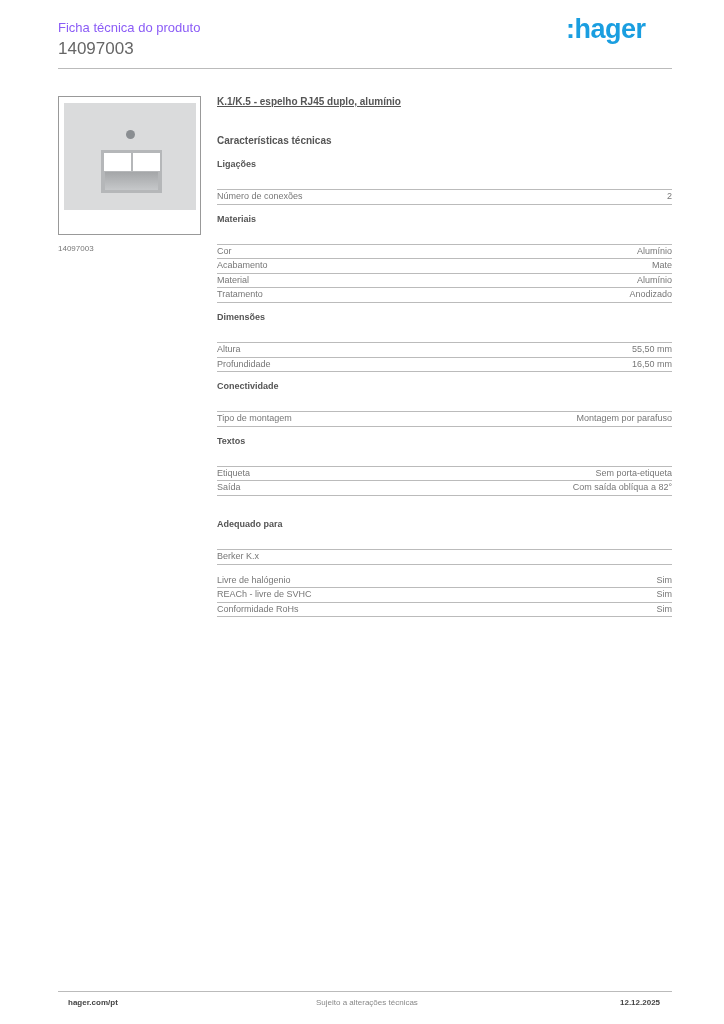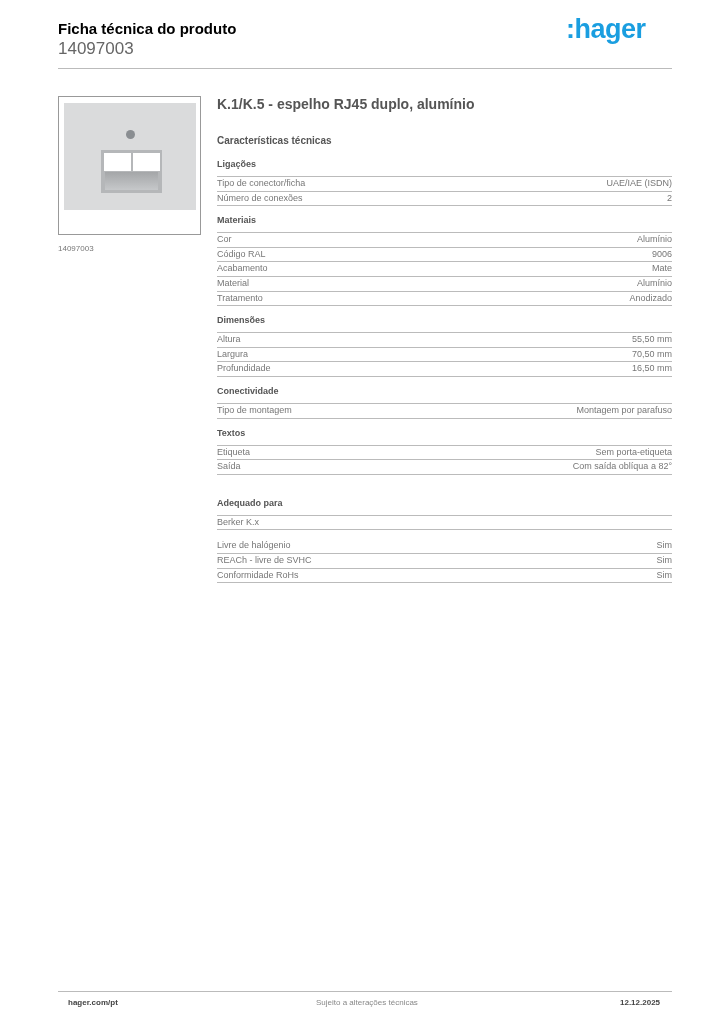--- a/index.html
+++ b/index.html
@@ -1,38 +1,38 @@
 <!DOCTYPE html>
 <html><head>
 <meta charset="utf-8">
 <style>
   html, body { margin: 0; padding: 0; background: #ffffff; }
   body {
     width: 724px; height: 1024px; position: relative; overflow: hidden;
     font-family: "Liberation Sans", sans-serif; color: #555;
   }
-  .hdr-title { position: absolute; left: 58px; top: 20px; font-size: 15px; font-weight: bold; color: #000000; }
+  .hdr-title { position: absolute; left: 58px; top: 20px; font-size: 13px; font-weight: normal; color: #8b5cf6; }
   .hdr-num { position: absolute; left: 58px; top: 39px; font-size: 17px; color: #666; }
   .logo { position: absolute; left: 566px; top: 14px; font-size: 27px; font-weight: bold; color: #1a9ee0; letter-spacing: -0.5px; }
   .hdr-rule { position: absolute; left: 58px; top: 68px; width: 614px; height: 1px; background: #bbb; }
 
   .img-box { position: absolute; left: 58px; top: 96px; width: 143px; height: 139px; border: 1px solid #999; box-sizing: border-box; background: #fff; }
   .plate { position: absolute; left: 5px; top: 6px; width: 132px; height: 107px; background: #dadbdc; }
   .led { position: absolute; left: 62px; top: 27px; width: 9px; height: 9px; border-radius: 50%; background: #8a8e92; }
   .socket { position: absolute; left: 37px; top: 47px; width: 61px; height: 43px; background: #b5b7b9; }
   .socket .port { position: absolute; top: 3px; width: 27px; height: 18px; background: #fff; }
   .socket .p1 { left: 3px; } .socket .p2 { left: 32px; }
   .socket .bevel { position: absolute; left: 4px; top: 22px; width: 53px; height: 18px; background: linear-gradient(#a4a6a8, #c6c8ca); }
   .img-caption { position: absolute; left: 58px; top: 244px; font-size: 8px; color: #777; }
 
   .main { position: absolute; left: 217px; top: 96px; width: 455px; }
-  .prod-title { font-size: 14px; font-weight: bold; color: #555; height: 39px; }
+  .prod-title { font-size: 10px; font-weight: bold; color: #555; height: 39px; text-decoration: underline; }
   .char-title { font-size: 10px; font-weight: bold; color: #555; height: 24px; }
   .section { margin-bottom: 9px; }
-  .sec-head { font-size: 9px; font-weight: bold; color: #555; padding-bottom: 5px; border-bottom: 1px solid #bbb; height: 12px; }
+  .sec-head { font-size: 9px; font-weight: bold; color: #555; padding-bottom: 18px; border-bottom: 1px solid #bbb; height: 12px; }
   .row { display: flex; justify-content: space-between; font-size: 9px; color: #777; height: 13.6px; line-height: 13px; border-bottom: 1px solid #bbb; }
   .gap { height: 14px; }
 
   .ftr-rule { position: absolute; left: 58px; top: 991px; width: 614px; height: 1px; background: #bbb; }
   .ftr-left { position: absolute; left: 68px; top: 998px; font-size: 8px; font-weight: bold; color: #444; }
   .ftr-mid { position: absolute; left: 316px; top: 998px; font-size: 8px; color: #888; }
   .ftr-right { position: absolute; left: 620px; top: 998px; font-size: 8px; font-weight: bold; color: #444; }
 </style>
 </head>
 <body>
@@ -54,62 +54,50 @@
 </div>
 <div class="img-caption">14097003</div>
 
 <div class="main">
   <div class="prod-title">K.1/K.5 - espelho RJ45 duplo, alumínio</div>
   <div class="char-title">Características técnicas</div>
 
   <div class="section">
     <div class="sec-head">Ligações</div>
     <div class="row">
-        <span>Tipo de conector/ficha</span>
-        <span>UAE/IAE (ISDN)</span>
-      </div>
-    <div class="row">
         <span>Número de conexões</span>
         <span>2</span>
       </div>
   </div>
 
   <div class="section">
     <div class="sec-head">Materiais</div>
     <div class="row">
         <span>Cor</span>
         <span>Alumínio</span>
-      </div>
-    <div class="row">
-        <span>Código RAL</span>
-        <span>9006</span>
       </div>
     <div class="row">
         <span>Acabamento</span>
         <span>Mate</span>
       </div>
     <div class="row">
         <span>Material</span>
         <span>Alumínio</span>
       </div>
     <div class="row">
         <span>Tratamento</span>
         <span>Anodizado</span>
       </div>
   </div>
 
   <div class="section">
     <div class="sec-head">Dimensões</div>
     <div class="row">
         <span>Altura</span>
         <span>55,50 mm</span>
-      </div>
-    <div class="row">
-        <span>Largura</span>
-        <span>70,50 mm</span>
       </div>
     <div class="row">
         <span>Profundidade</span>
         <span>16,50 mm</span>
       </div>
   </div>
 
   <div class="section">
     <div class="sec-head">Conectividade</div>
     <div class="row">

